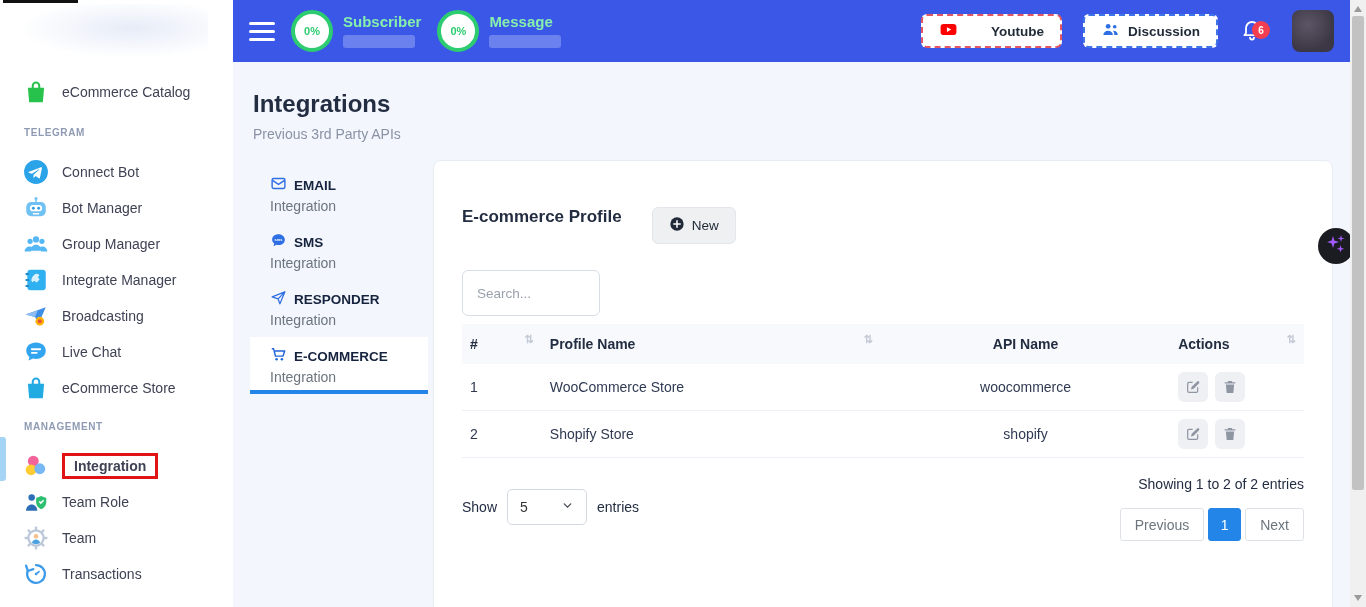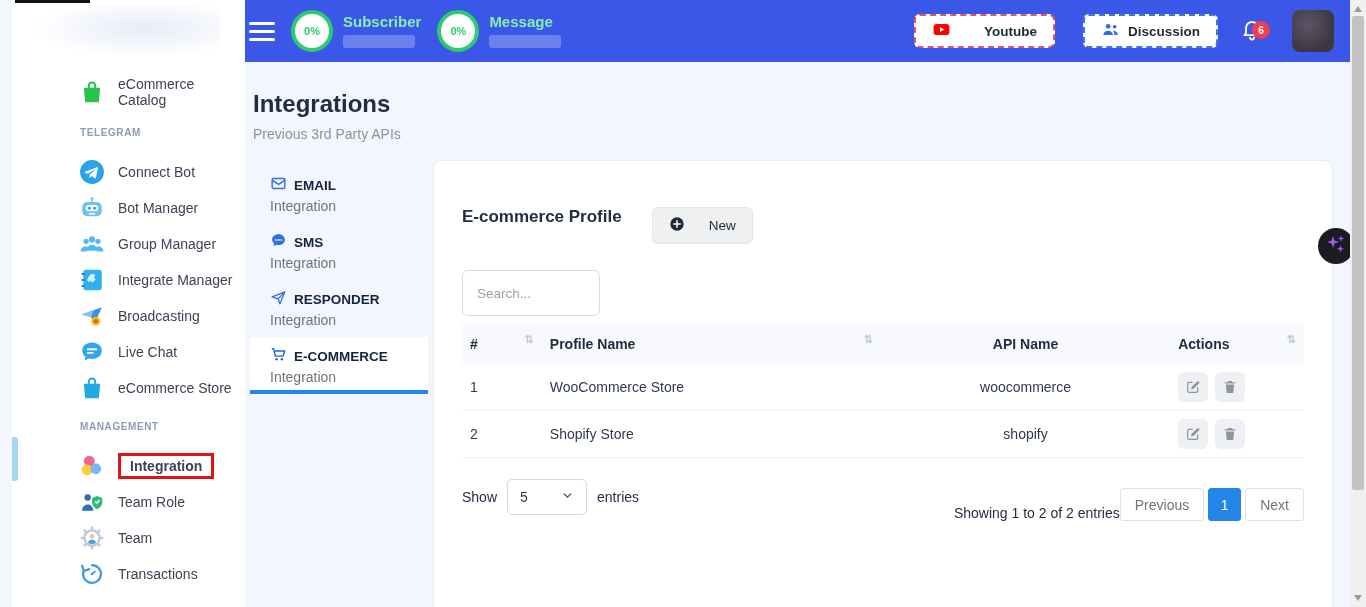--- a/index.html
+++ b/index.html
@@ -1,21 +1,21 @@
 <!DOCTYPE html>
 <html><head>
 <meta charset="utf-8">
 <style>
   * { margin:0; padding:0; box-sizing:border-box; }
   html,body { width:1366px; height:607px; }
   body { font-family:"Liberation Sans", sans-serif; }
   .app { position:relative; width:1366px; height:607px; overflow:hidden; background:#f3f6fc; }
 
   
-  .sidebar { position:absolute; left:12px; top:0; width:233px; height:607px; background:#ffffff; z-index:5;padding-left:44px; }
+  .sidebar { position:absolute; left:0; top:0; width:233px; height:607px; background:#ffffff; z-index:5; }
   .black-strip { position:absolute; left:3px; top:0; width:75px; height:3px; background:#111; }
   .logo-ghost { position:absolute; left:18px; top:4px; width:190px; height:54px;
     background:radial-gradient(ellipse at 60% 45%, rgba(190,205,235,.38), rgba(255,255,255,0) 70%); border-radius:10px; }
   .side-item { display:flex; align-items:center; height:36px; padding-left:22px; cursor:pointer; }
   .side-item .sicon { width:28px; height:28px; display:flex; align-items:center; justify-content:center; flex:0 0 28px; }
   .side-item .sicon svg { width:26px; height:26px; }
   .side-item .slabel { margin-left:12px; font-size:14px; color:#3f4254; }
   .catalog-item { margin-top:72px; height:40px; }
   .section-title { height:28px; margin-top:6px; padding-left:24px; display:flex; align-items:center;
     font-size:10px; letter-spacing:.6px; color:#8f9bb3; font-weight:bold; }
@@ -32,21 +32,21 @@
   .stat { display:flex; align-items:flex-start; margin-left:16px; }
   .ring { width:42px; height:42px; border-radius:50%; border:4px solid #2ecc71; background:#fff;
     display:flex; align-items:center; justify-content:center; font-size:11px; font-weight:bold; color:#2ecc71; }
   .stat-text { margin-left:10px; margin-top:3px; }
   .stat-label { color:#86efac; font-weight:bold; font-size:15px; }
   .skeleton { width:72px; height:13px; margin-top:5px; border-radius:3px; background:rgba(255,255,255,.25); }
   .topbar-right { margin-left:auto; display:flex; align-items:center; }
   .pill-btn { height:34px; display:flex; align-items:center; gap:8px; background:#fff; border-radius:6px;
     padding:0 16px; font-size:13.5px; font-weight:bold; color:#1f2937; cursor:pointer; }
   .pill-btn svg { width:19px; height:19px; }
-  .yt { border:2px dashed #e25563; margin-right:28px;gap:33px; }
+  .yt { border:2px dashed #e25563; margin-right:21px;gap:33px; }
   .disc { border:2px dashed #3f74e8; }
   .bell-wrap { position:relative; margin-left:22px; cursor:pointer; }
   .bell-wrap svg { width:24px; height:24px; }
   .badge { position:absolute; left:12px; top:4px; min-width:18px; height:18px; border-radius:50%;
     background:#f23e4e; color:#fff; font-size:10px; font-weight:bold; display:flex; align-items:center; justify-content:center; }
   .avatar { width:42px; height:42px; margin:0 16px 0 28px; border-radius:8px;
     background:radial-gradient(circle at 38% 35%, #5d5566, #3c3744 70%); cursor:pointer; }
 
   
   .content { position:absolute; left:233px; top:62px; width:1117px; height:545px; overflow:hidden; }
@@ -60,21 +60,21 @@
   .tab-line1 { display:flex; align-items:center; gap:7px; font-size:13.5px; font-weight:bold; color:#16233f; }
   .tab-line1 svg { width:17px; height:17px; }
   .tab-sub { margin-top:3px; font-size:14px; color:#6c757d; }
   .tab.active { background:#fff; border-bottom:4px solid #2485e8; }
 
   
   .card { position:absolute; left:200px; top:98px; width:900px; height:470px;
     background:#fff; border:1px solid #e8ecf3; border-radius:8px; padding:46px 28px 0 28px; }
   .panel-head { display:flex; align-items:flex-start; gap:30px; }
   .panel-title { font-size:17px; font-weight:bold; color:#232d42; }
-  .new-btn { display:flex; align-items:center; gap:24px; background:#eef0f2; border:1px solid #e3e6ea;
+  .new-btn { display:flex; align-items:center; gap:7px; background:#eef0f2; border:1px solid #e3e6ea;
     border-radius:6px; padding:8px 16px; font-size:13.5px; color:#1f2937; cursor:pointer; }
   .new-btn svg { width:16px; height:16px; }
   .search-input { margin-top:26px; width:138px; height:46px; border:1px solid #d8dde4; border-radius:6px;
     padding:0 14px; font-size:13.5px; color:#495057; background:#fff; font-family:"Liberation Sans",sans-serif; }
   .search-input::placeholder { color:#9aa1ac; }
 
   table.data { width:100%; margin-top:8px; border-collapse:collapse; font-size:14px; }
   table.data th { background:#f7f9fc; text-align:left; font-weight:bold; color:#232d42; height:40px; padding:0 8px; }
   table.data th .th-inner { display:flex; align-items:flex-start; justify-content:space-between; }
   .sort { font-size:11px; color:#c3c9d5; cursor:pointer; line-height:1; margin-top:-2px; }
@@ -88,21 +88,21 @@
   .actions-cell { display:flex; gap:7px; align-items:center; height:46px; }
   .icon-btn { width:30px; height:30px; border-radius:6px; background:#eef0f4; display:flex; align-items:center;
     justify-content:center; cursor:pointer; }
   .icon-btn svg { width:16px; height:16px; }
 
   .table-footer { display:flex; justify-content:space-between; margin-top:14px; }
   .show-group { display:flex; align-items:center; gap:10px; font-size:14px; color:#232d42; }
   .select-box { width:80px; height:36px; border:1px solid #d4d9e0; border-radius:5px; display:flex;
     align-items:center; justify-content:space-between; padding:0 12px; font-size:14px; color:#333; cursor:pointer; background:#fff; }
   .select-box svg { width:13px; height:13px; }
-  .right-stack { display:flex; flex-direction:row; align-items:flex-end; }
+  .right-stack { display:flex; flex-direction:column; align-items:flex-end; }
   .showing-text { font-size:14px; color:#232d42; margin-top:4px; }
   .pagination { display:flex; gap:4px; margin-top:16px; }
   .page-btn { height:33px; display:flex; align-items:center; justify-content:center; border:1px solid #dee2e6;
     border-radius:3px; background:#fff; color:#6c757d; font-size:14px; padding:0 14px; cursor:pointer; }
   .page-btn.current { background:#2485e8; border-color:#2485e8; color:#fff; width:33px; padding:0; }
 
   
   .ai-fab { position:absolute; left:1318px; top:228px; width:36px; height:36px; border-radius:50%;
     background:#1b1c22; z-index:6; display:flex; align-items:center; justify-content:center; cursor:pointer; }
   .ai-fab svg { width:24px; height:24px; }

